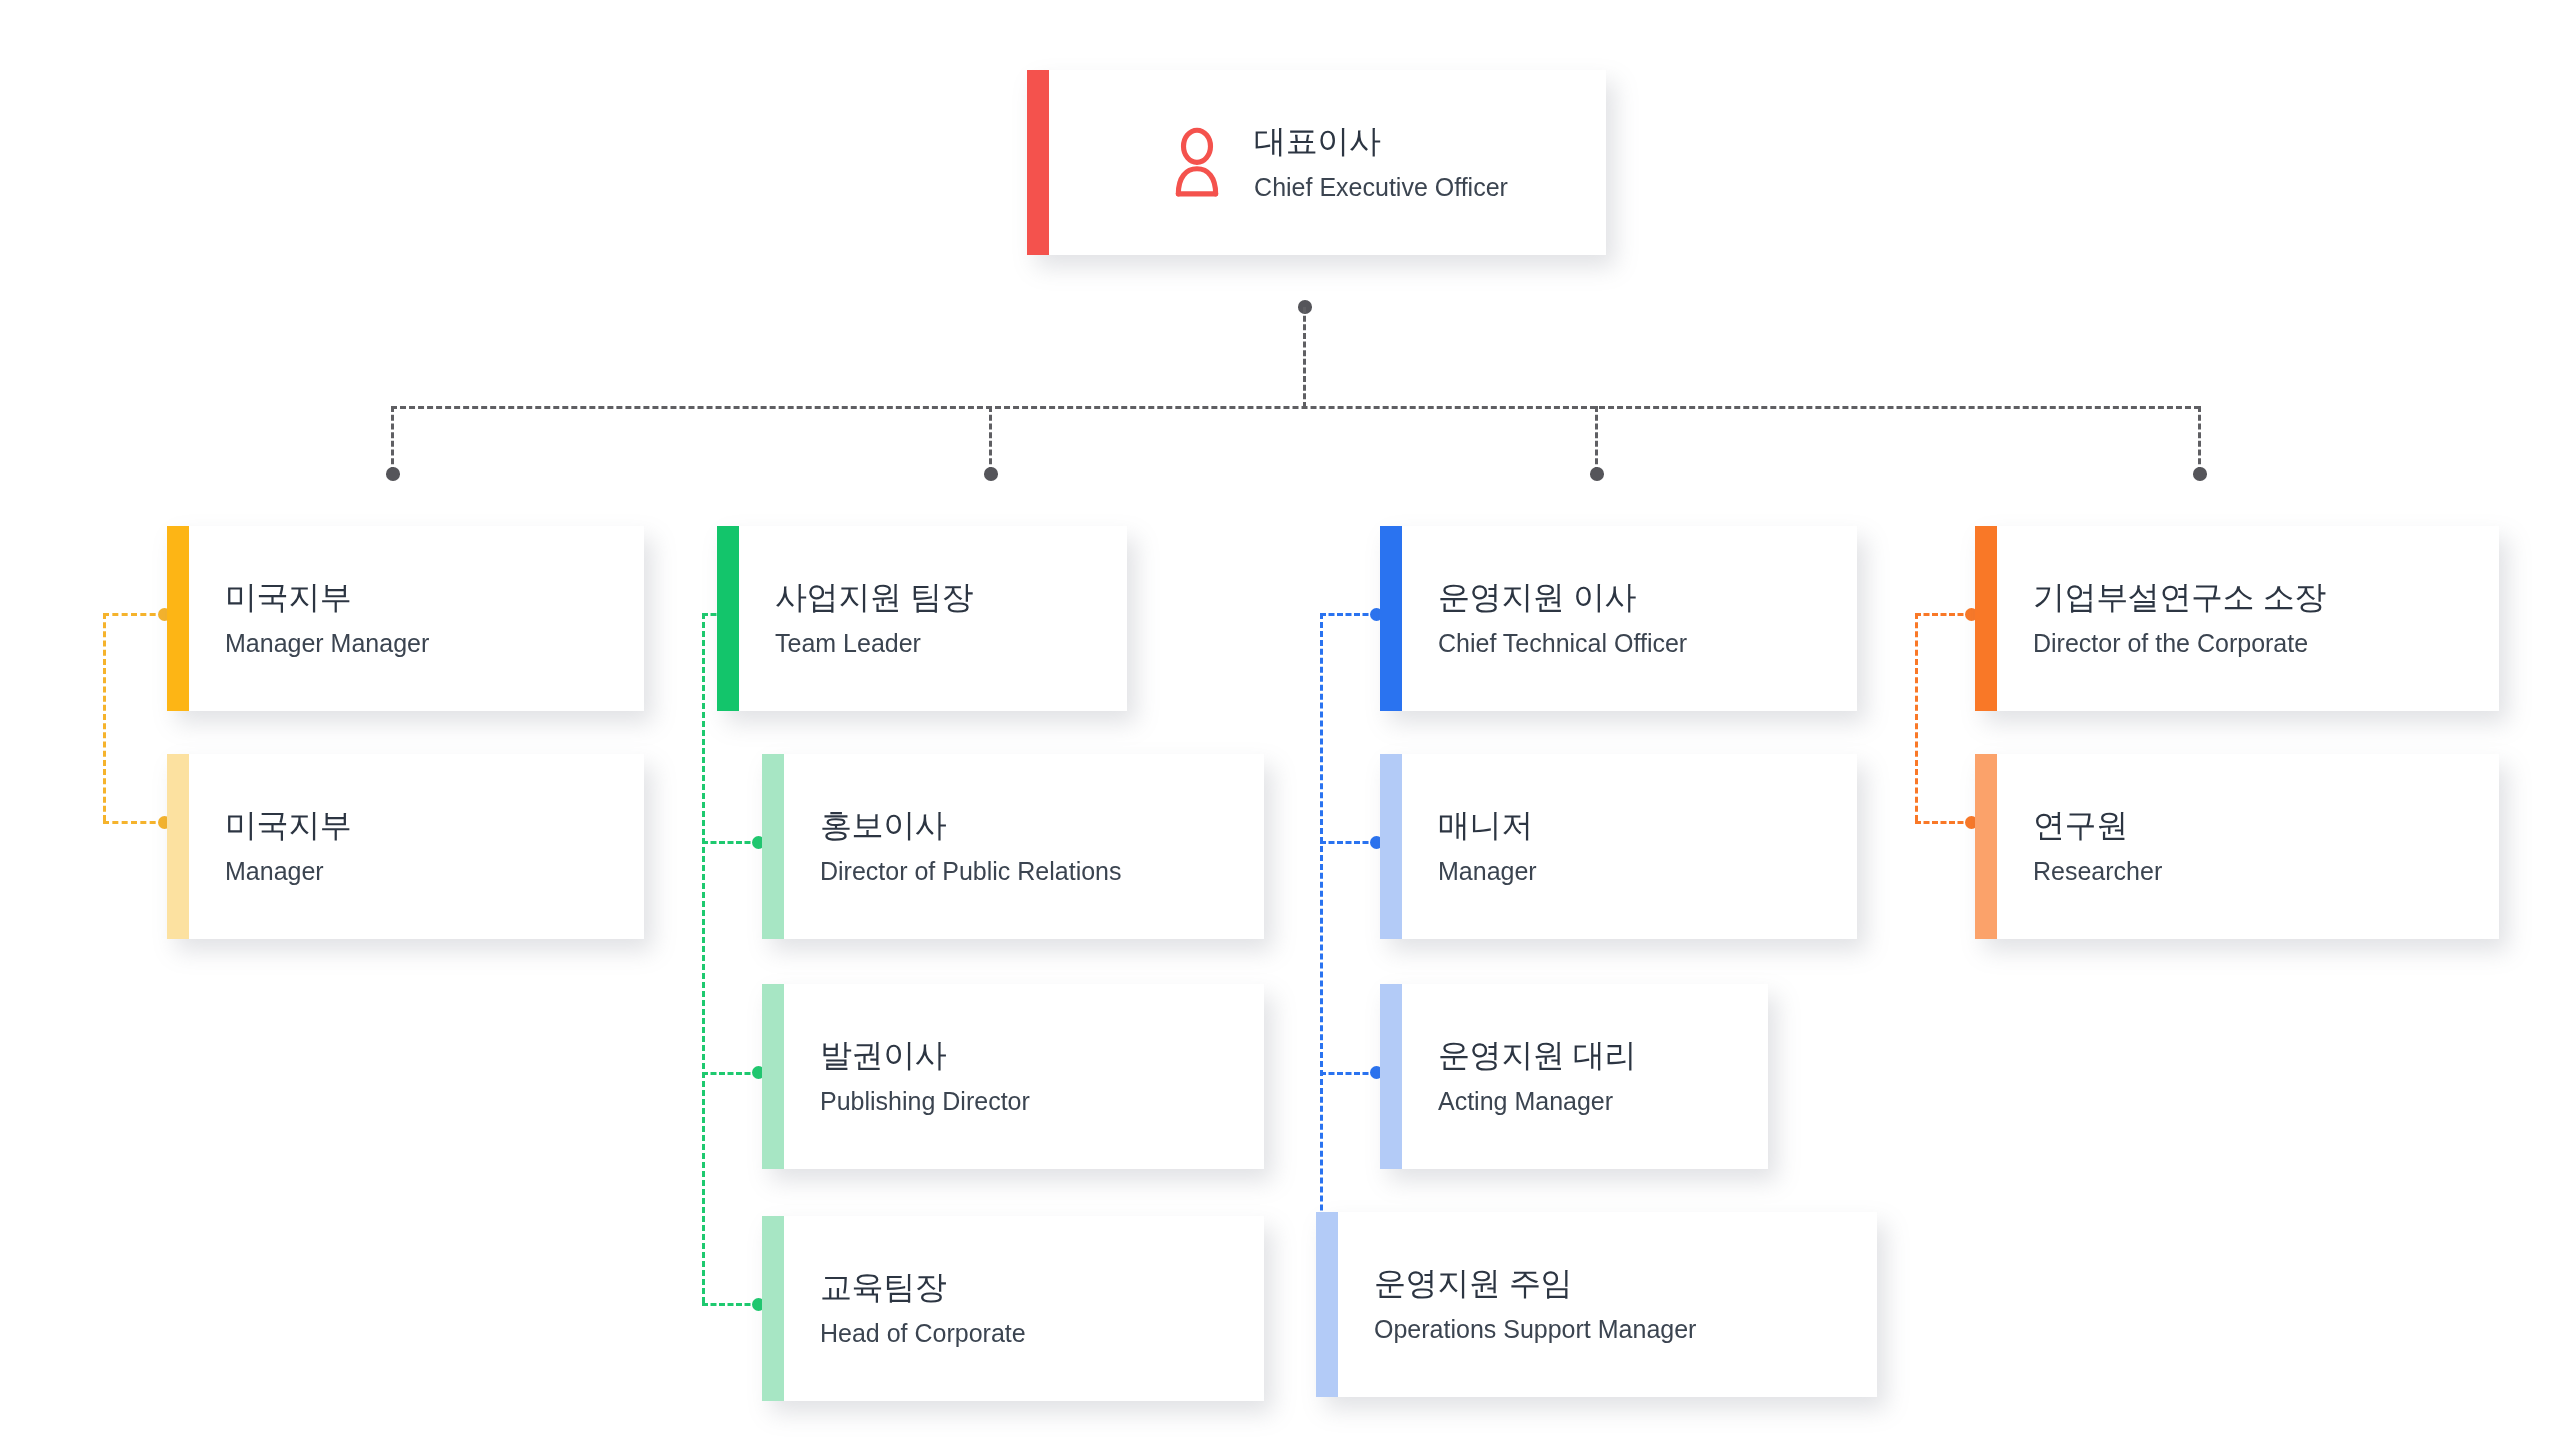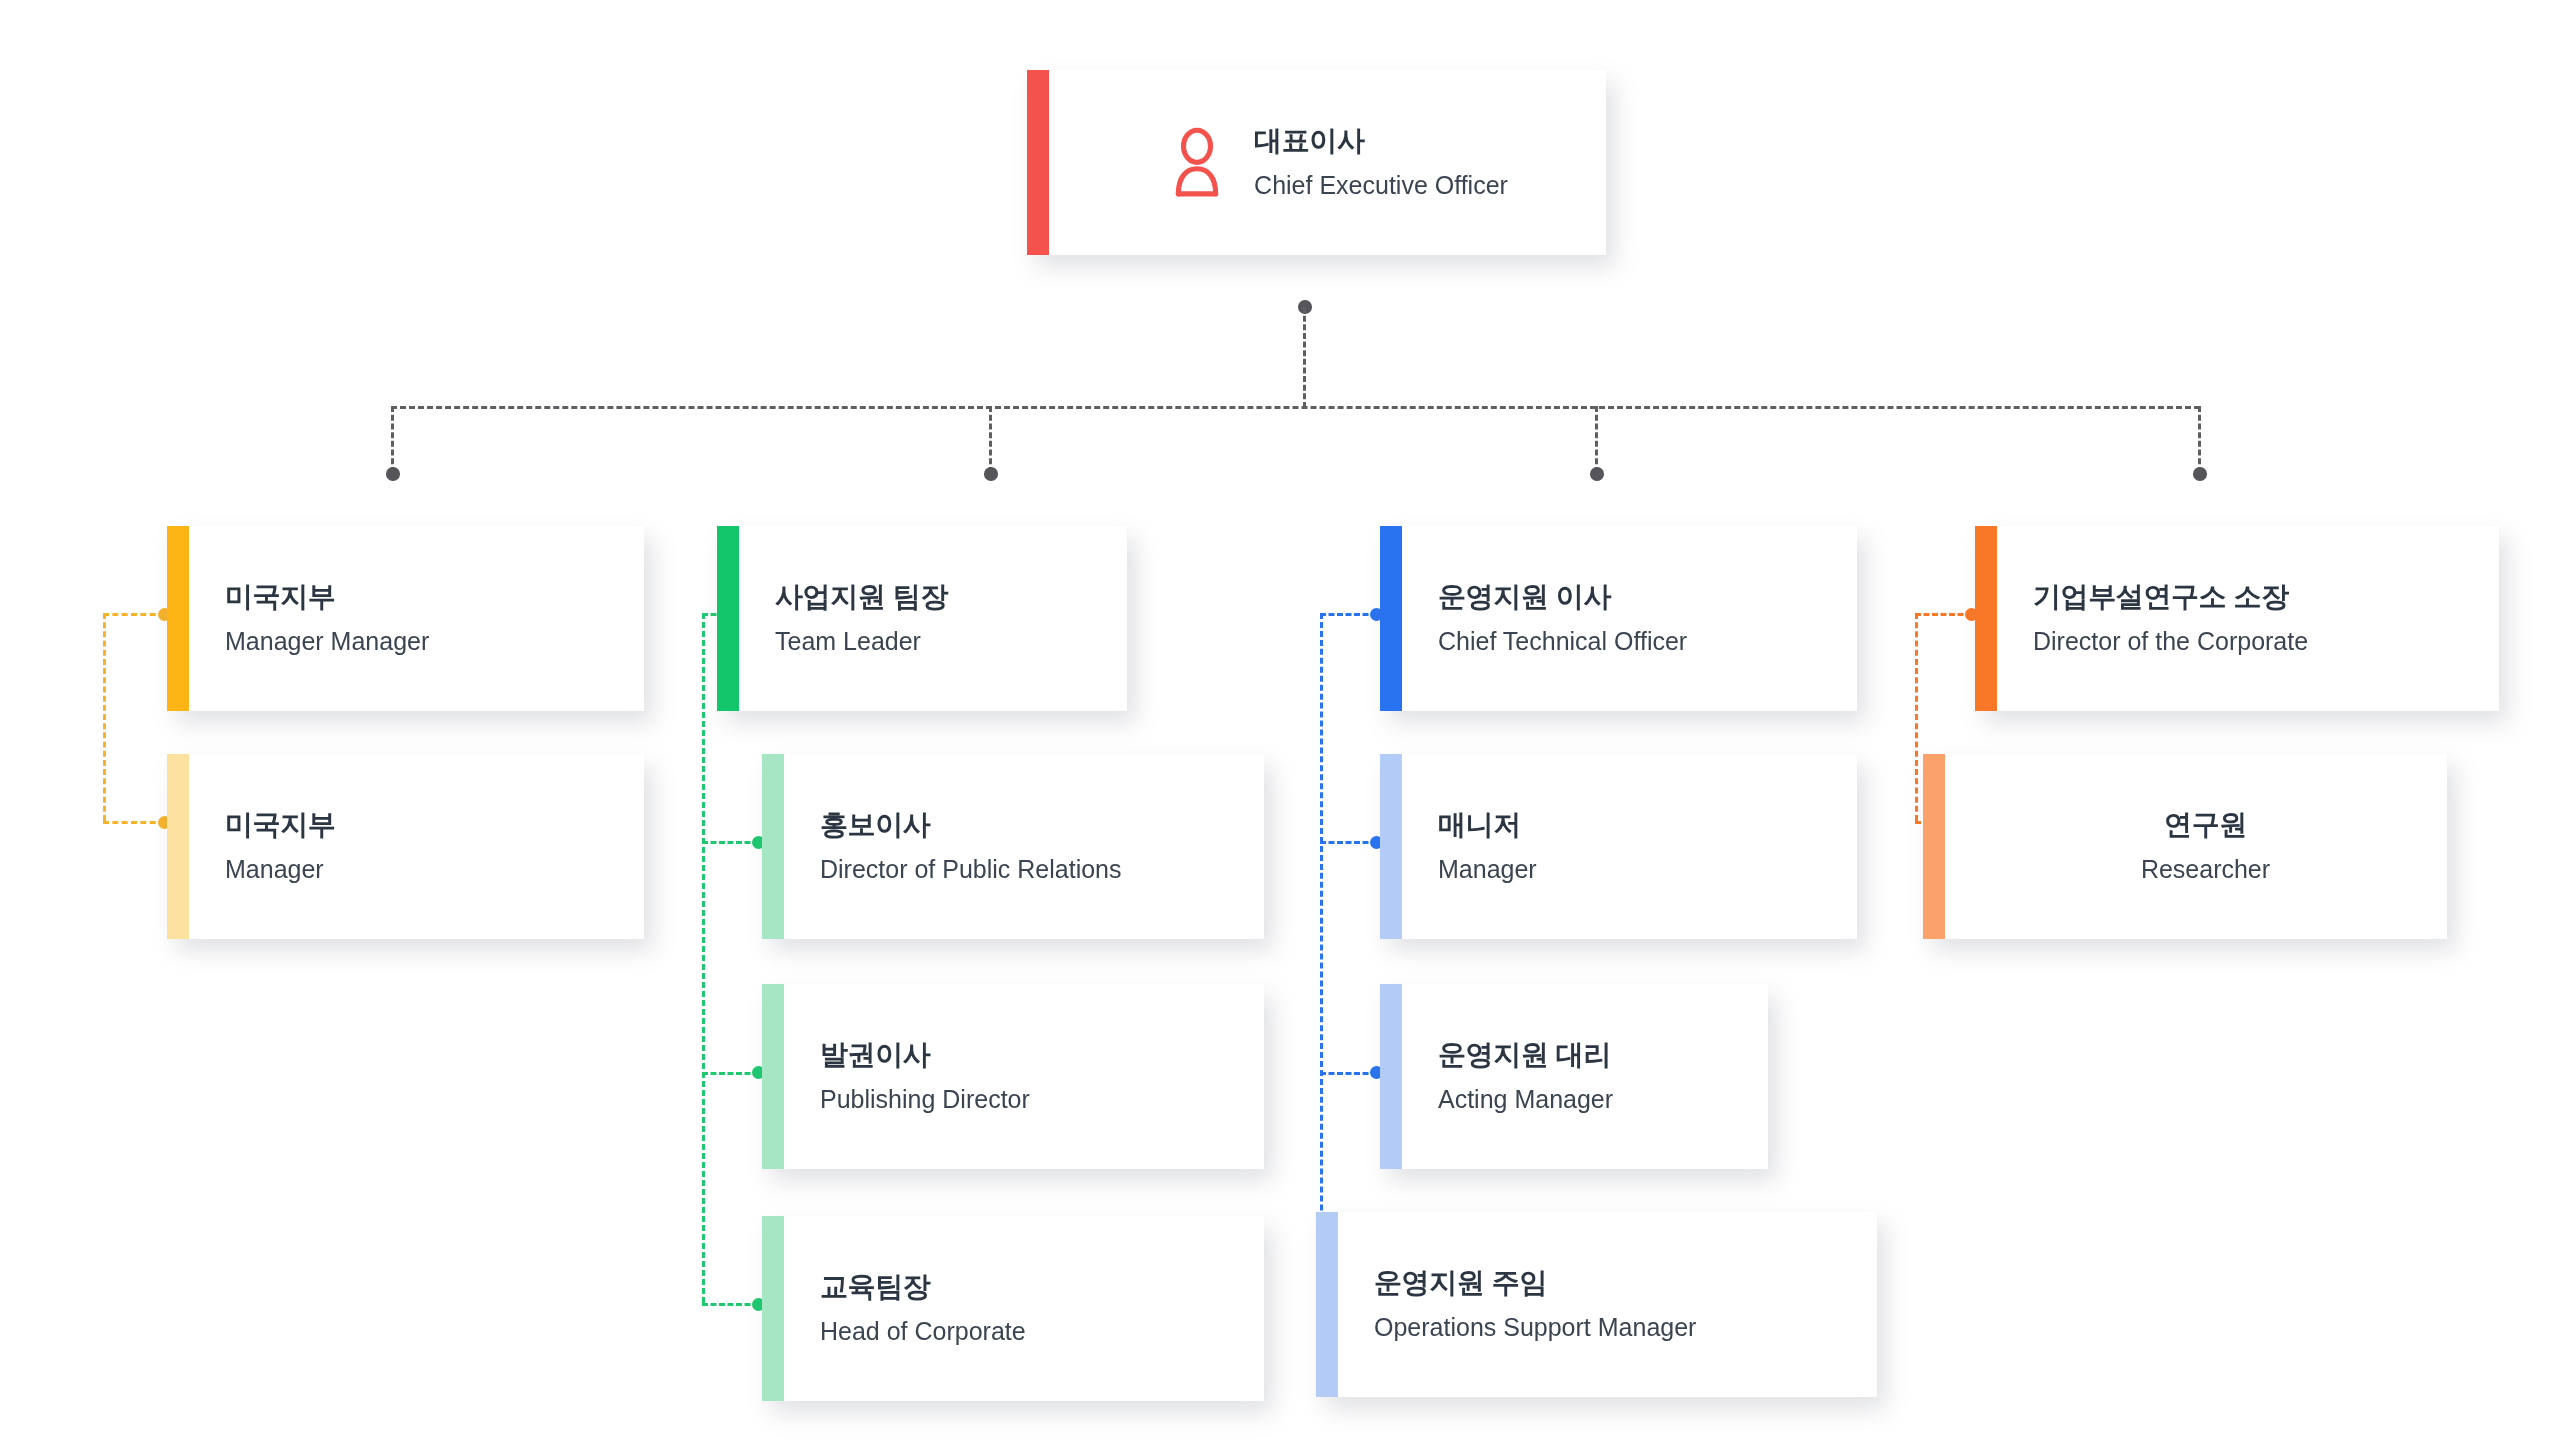--- a/index.html
+++ b/index.html
@@ -26,22 +26,22 @@
   }
   .card .body{
     flex:1 1 auto;
     display:flex;
     flex-direction:column;
     justify-content:center;
     padding-left:36px;
     padding-right:17px;
   }
   .card .title{
-    font-size:28px;
-    font-weight:bold;
+    font-size:32px;
+    font-weight:normal;
     color:#2c3542;
     letter-spacing:-0.4px;
     line-height:1.15;
     white-space:nowrap;
   }
   .card .subtitle{
     margin-top:13.7px;
     font-size:25px;
     font-weight:400;
     color:#3b4450;
@@ -235,21 +235,21 @@
   <div class="tip" style="left:1965px;top:816px;background:#f97827;"></div>
 
   <div class="card" style="left:1975px;top:526px;width:524px;height:185px;">
     <div class="accent" style="background:#f97827"></div>
     <div class="body">
       <div class="title">기업부설연구소 소장</div>
       <div class="subtitle">Director of the Corporate</div>
     </div>
   </div>
 
-  <div class="card" style="left:1923px;top:754px;width:524px;height:185px;text-align:center;">
+  <div class="card" style="left:1975px;top:754px;width:524px;height:185px;">
     <div class="accent" style="background:#fba26a"></div>
     <div class="body">
       <div class="title">연구원</div>
       <div class="subtitle">Researcher</div>
     </div>
   </div>
 
 </div>
 
 

